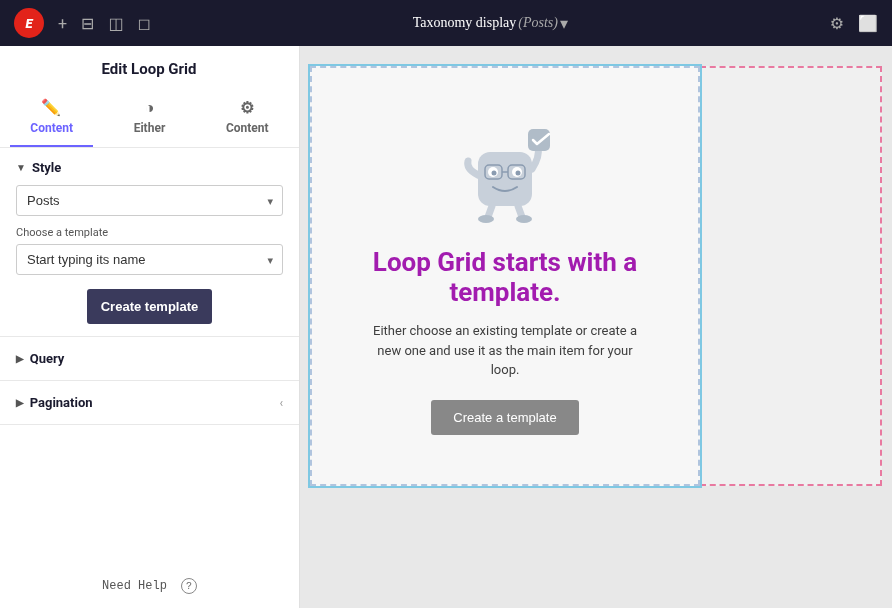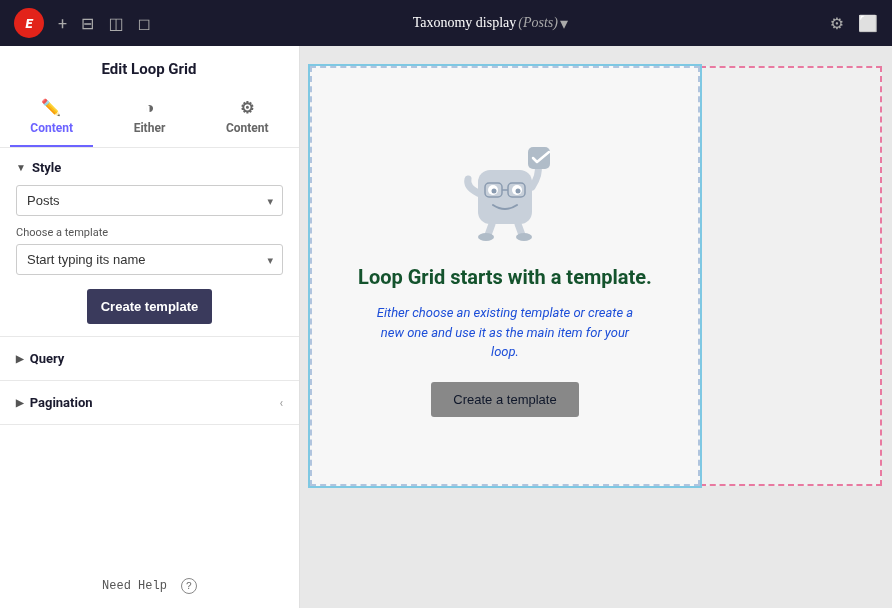--- a/index.html
+++ b/index.html
@@ -191,38 +191,37 @@
     }
 
     
     .illustration {
       width: 110px; height: 110px;
       margin-bottom: 20px;
       display: flex; align-items: center; justify-content: center;
     }
 
     .card-title {
-      font-size: 20px;
+      font-size: 26px;
       font-weight: 700;
-      color: #14532d;
+      color: #a21caf;
       text-align: center;
       margin-bottom: 14px;
     }
     .card-desc {
       font-size: 13px;
-      color: #1d4ed8;
+      color: #404040;
       text-align: center;
       line-height: 1.5;
       max-width: 270px;
       margin-bottom: 20px;
-      font-style: italic;
     }
     .card-btn {
       background: #888;
-      color: #0f172a;
+      color: #ffffff;
       border: none;
       border-radius: 3px;
       padding: 10px 22px;
       font-size: 13px;
       cursor: pointer;
     }
 
     
     .canvas-right {
       flex: 1;

